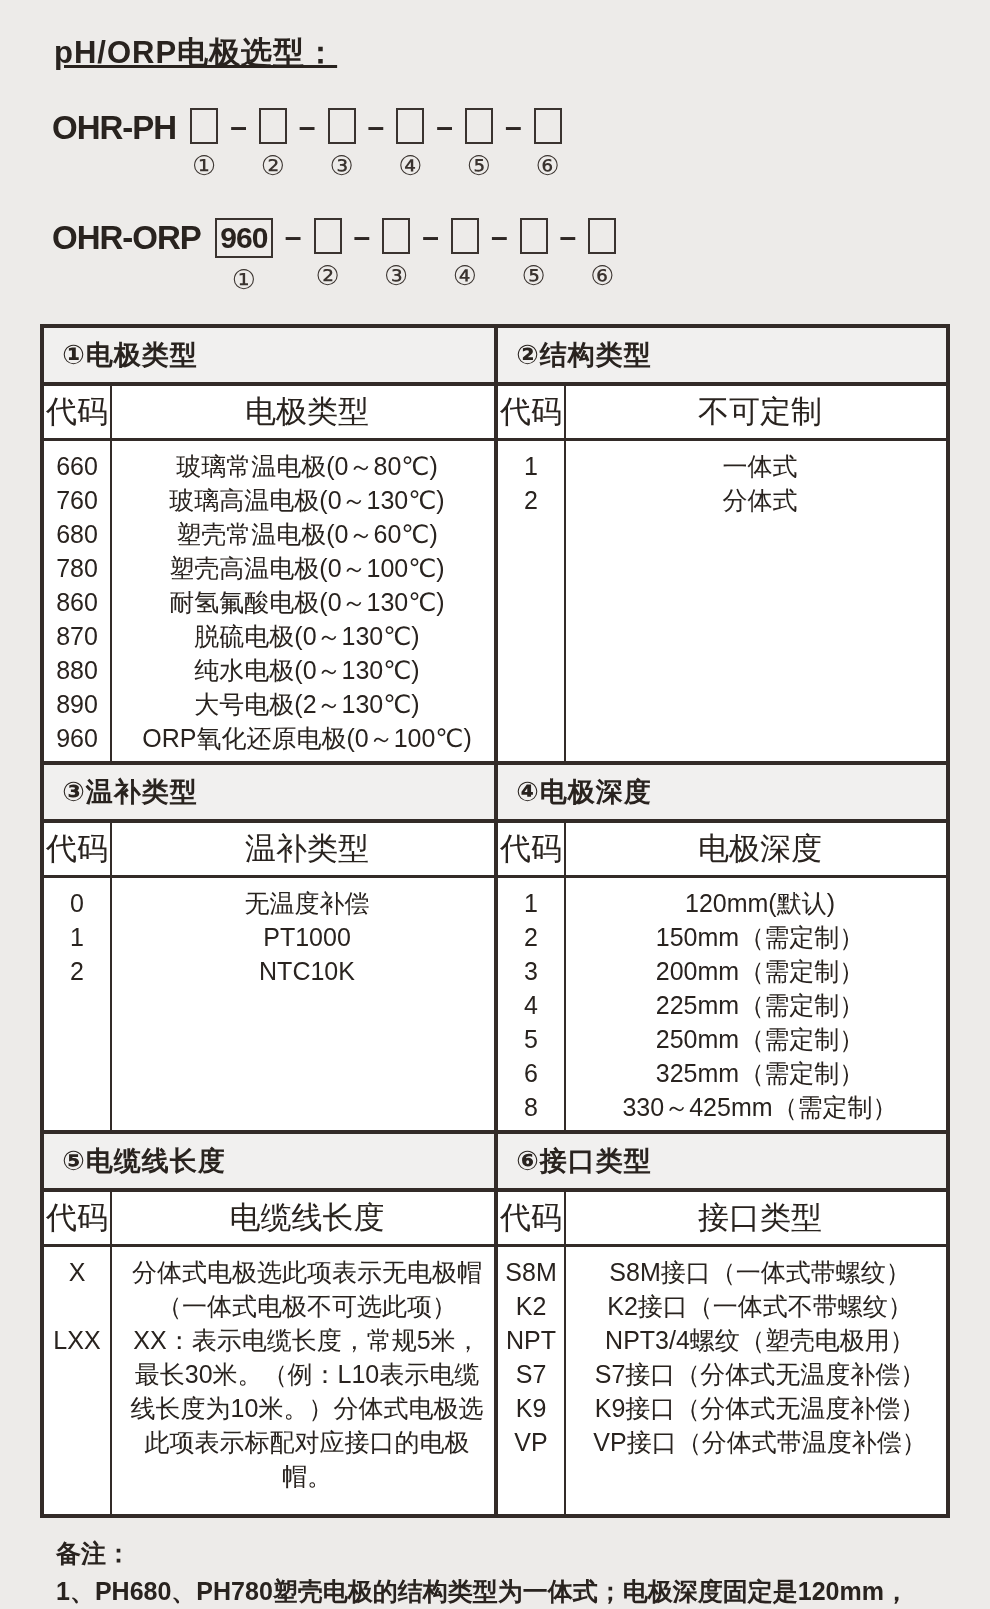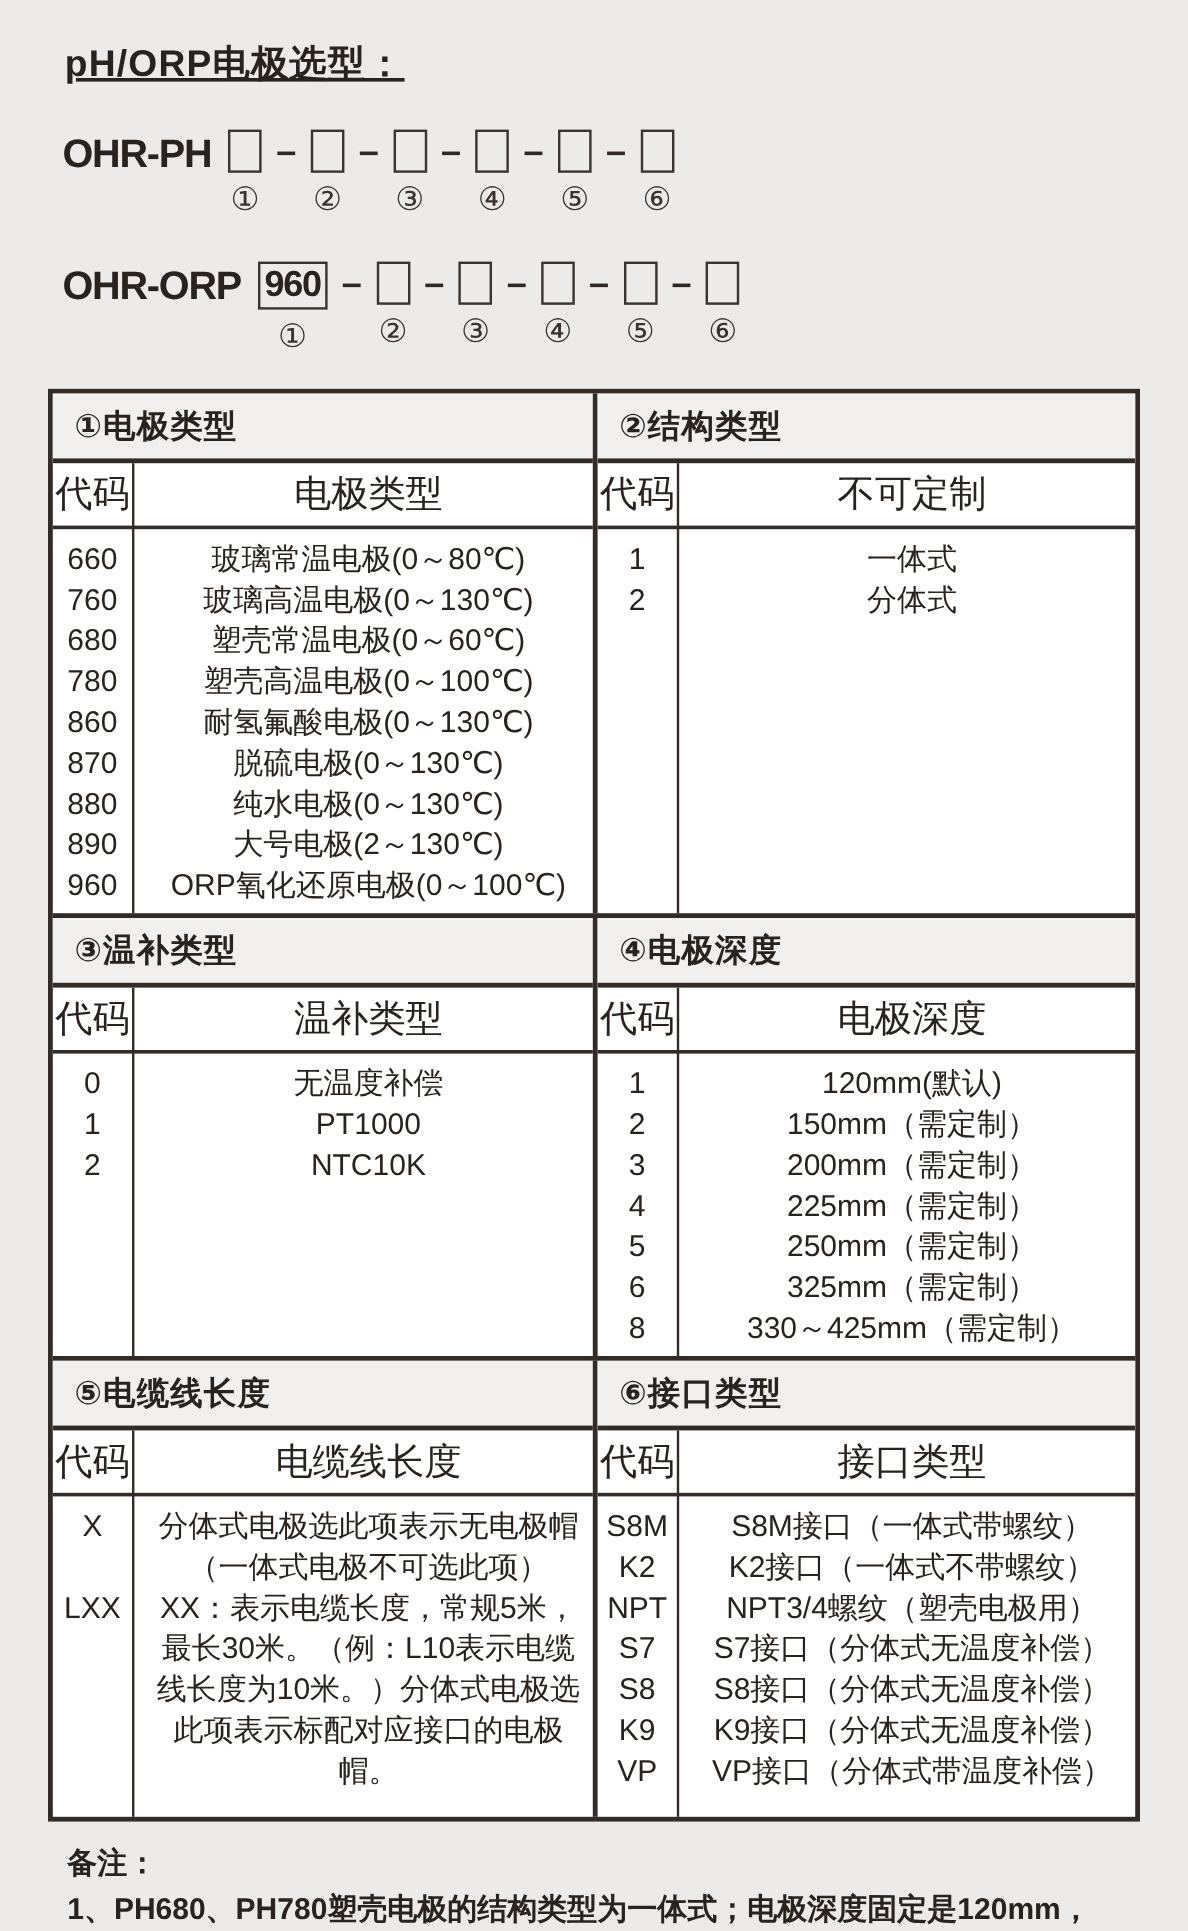--- a/index.html
+++ b/index.html
@@ -325,24 +325,20 @@
               </div>
             <div class="row">
                 <div class="cell cell-code">NPT</div>
                 <div class="cell cell-desc">NPT3/4螺纹（塑壳电极用）</div>
               </div>
             <div class="row">
                 <div class="cell cell-code">S7</div>
                 <div class="cell cell-desc">S7接口（分体式无温度补偿）</div>
               </div>
             <div class="row">
-                <div class="cell cell-code">S8</div>
-                <div class="cell cell-desc">S8接口（分体式无温度补偿）</div>
-              </div>
-            <div class="row">
                 <div class="cell cell-code">K9</div>
                 <div class="cell cell-desc">K9接口（分体式无温度补偿）</div>
               </div>
             <div class="row">
                 <div class="cell cell-code">VP</div>
                 <div class="cell cell-desc">VP接口（分体式带温度补偿）</div>
               </div>
           </div>
         </div>
       </div>

